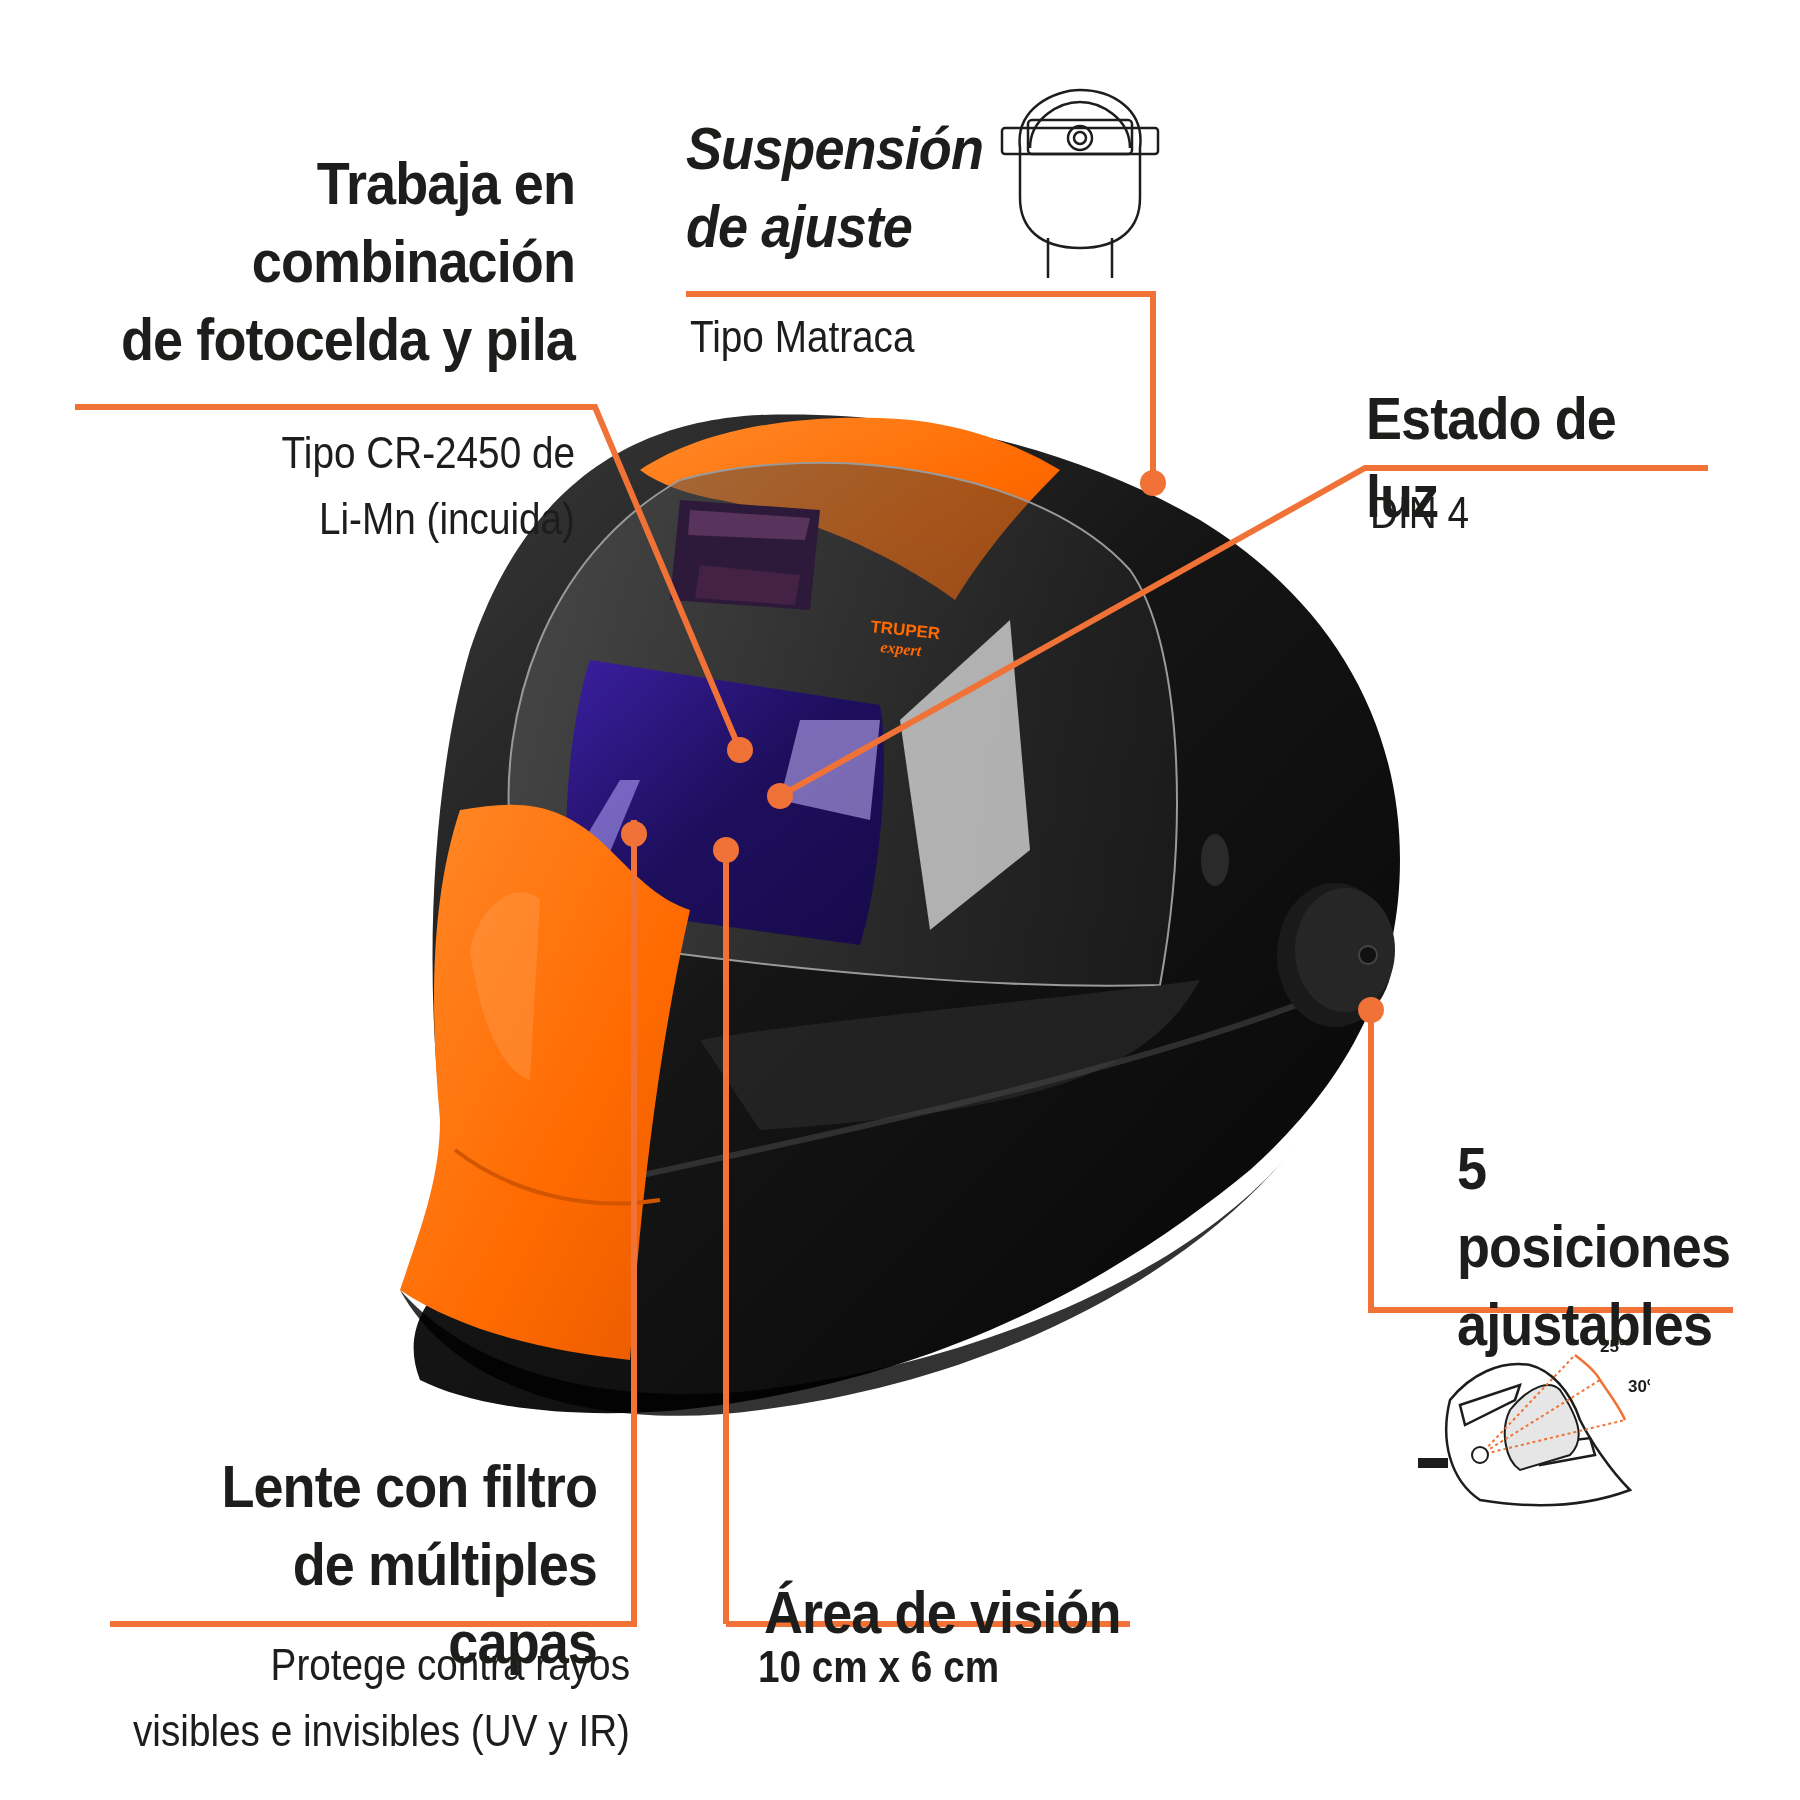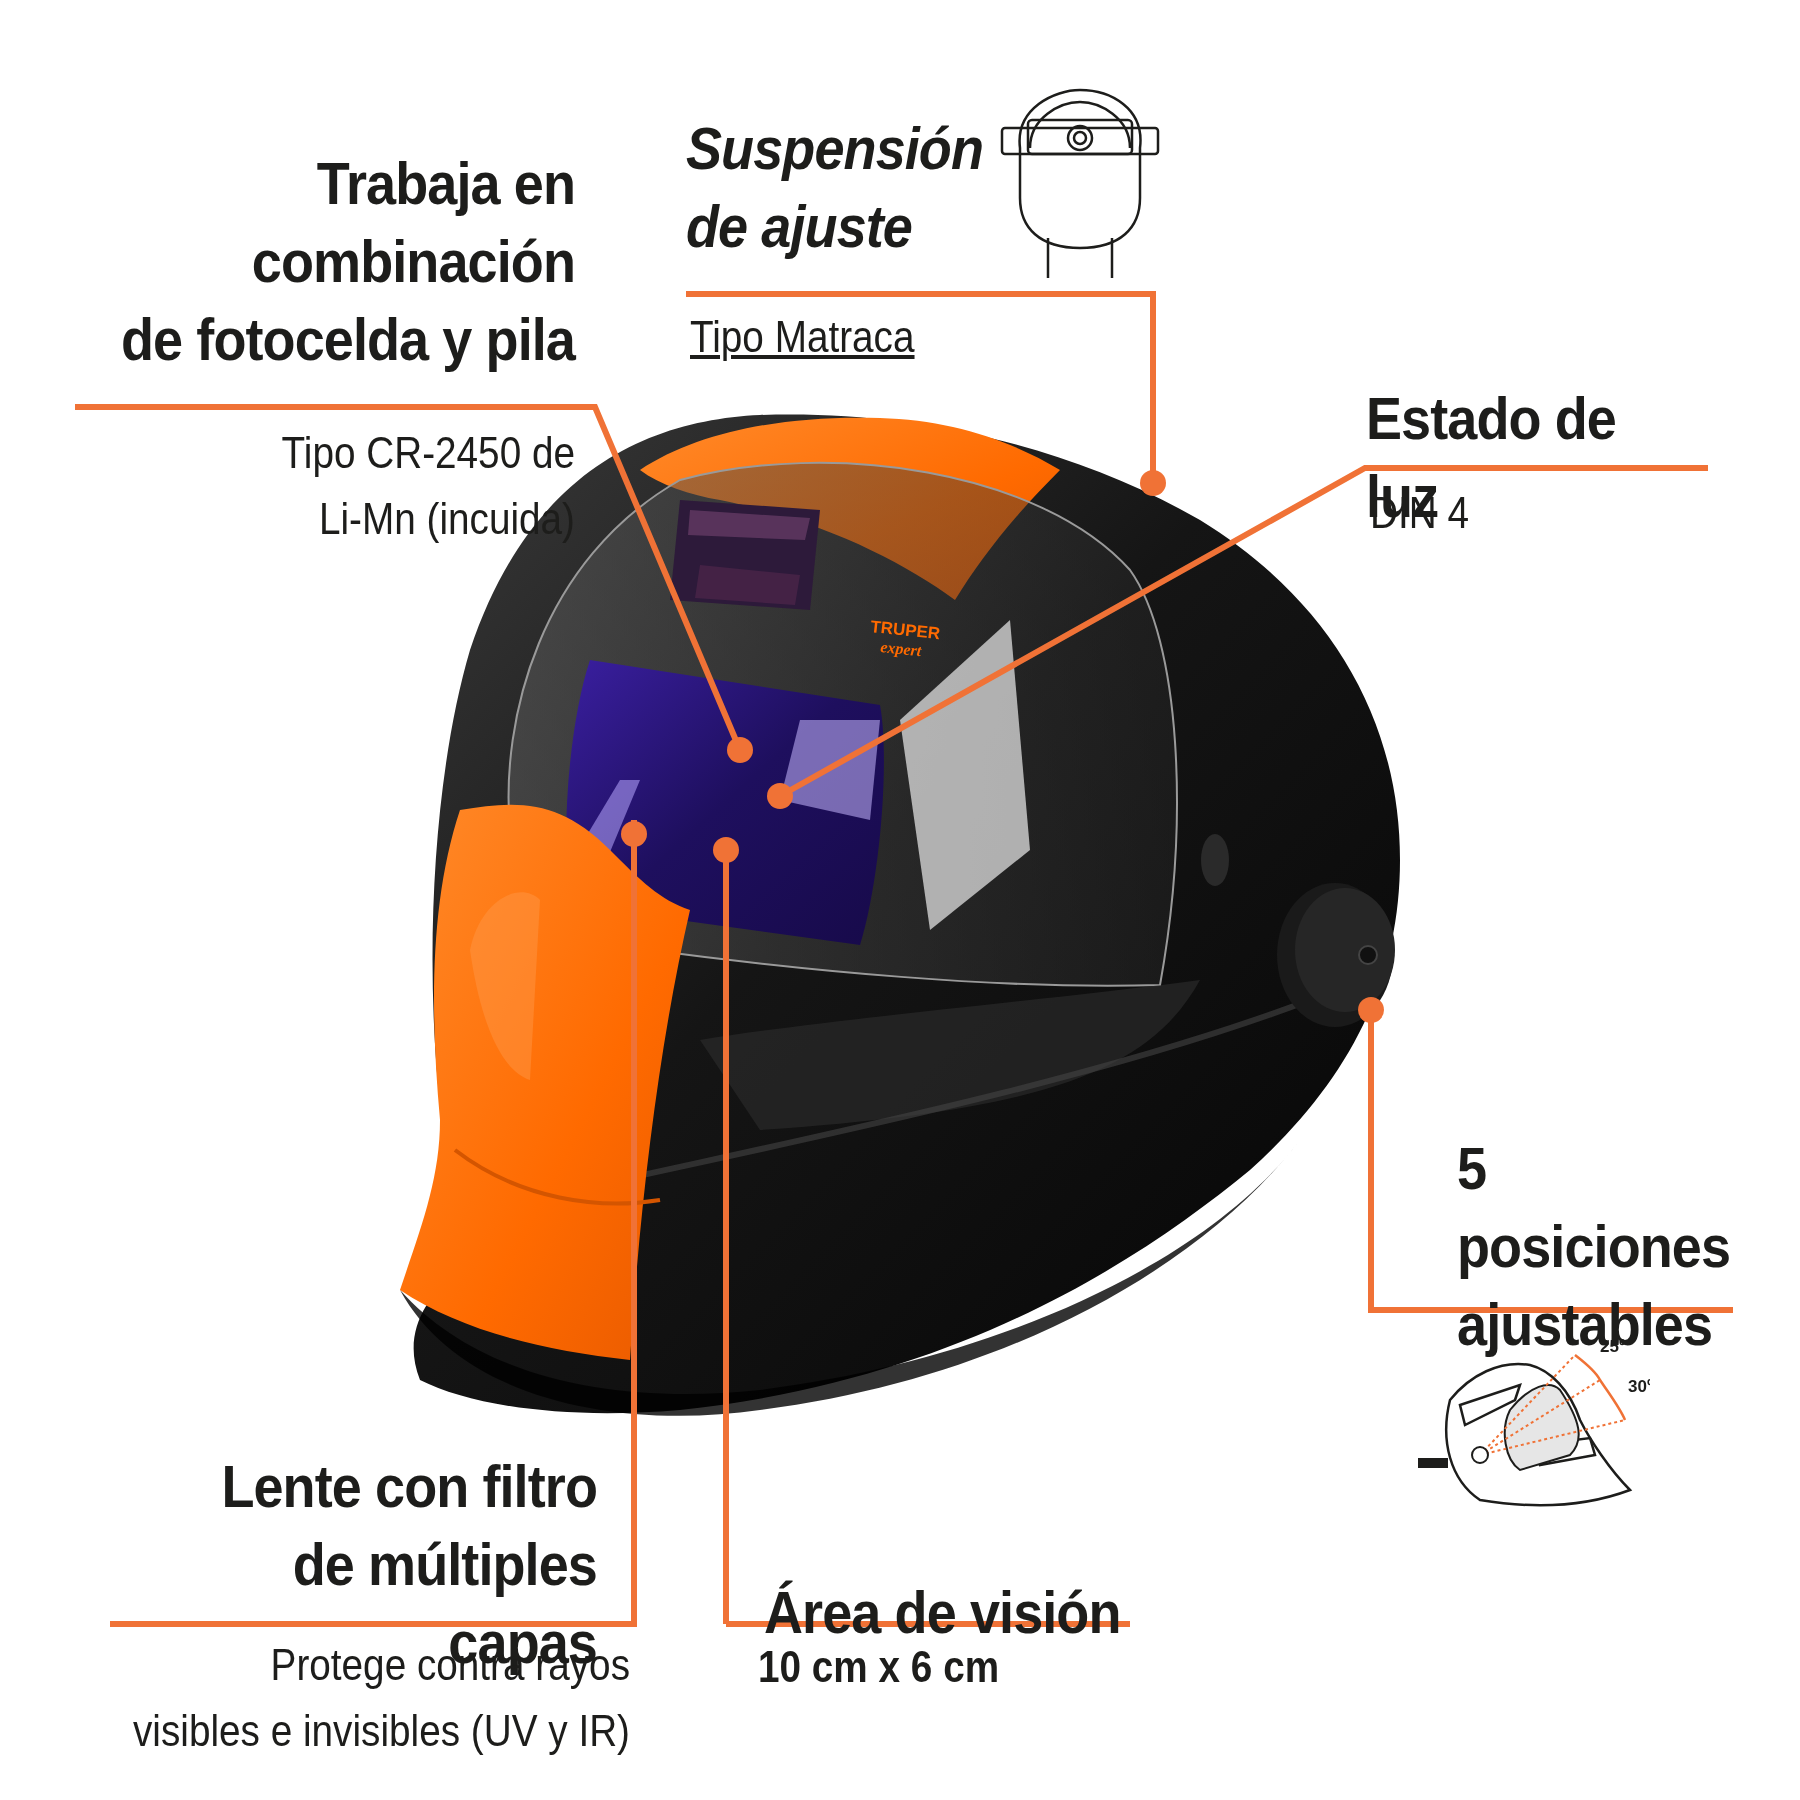--- a/index.html
+++ b/index.html
@@ -168,21 +168,21 @@
 </div>
 <div class="abs" style="left:60px;top:420px;width:515px;">
   <div class="sub right">Tipo CR-2450 de</div>
   <div class="sub right">Li-Mn (incuida)</div>
 </div>
 
 <div class="abs" style="left:686px;top:110px;width:340px;font-style:italic;">
   <div class="title left">Suspensión</div>
   <div class="title left">de ajuste</div>
 </div>
-<div class="abs" style="left:690px;top:304px;width:400px;text-decoration:underline;">
+<div class="abs" style="left:690px;top:304px;width:400px;">
   <div class="sub left">Tipo Matraca</div>
 </div>
 
 <div class="abs" style="left:1366px;top:380px;width:360px;">
   <div class="title left">Estado de luz</div>
 </div>
 <div class="abs" style="left:1370px;top:480px;width:300px;">
   <div class="sub left">DIN 4</div>
 </div>
 

